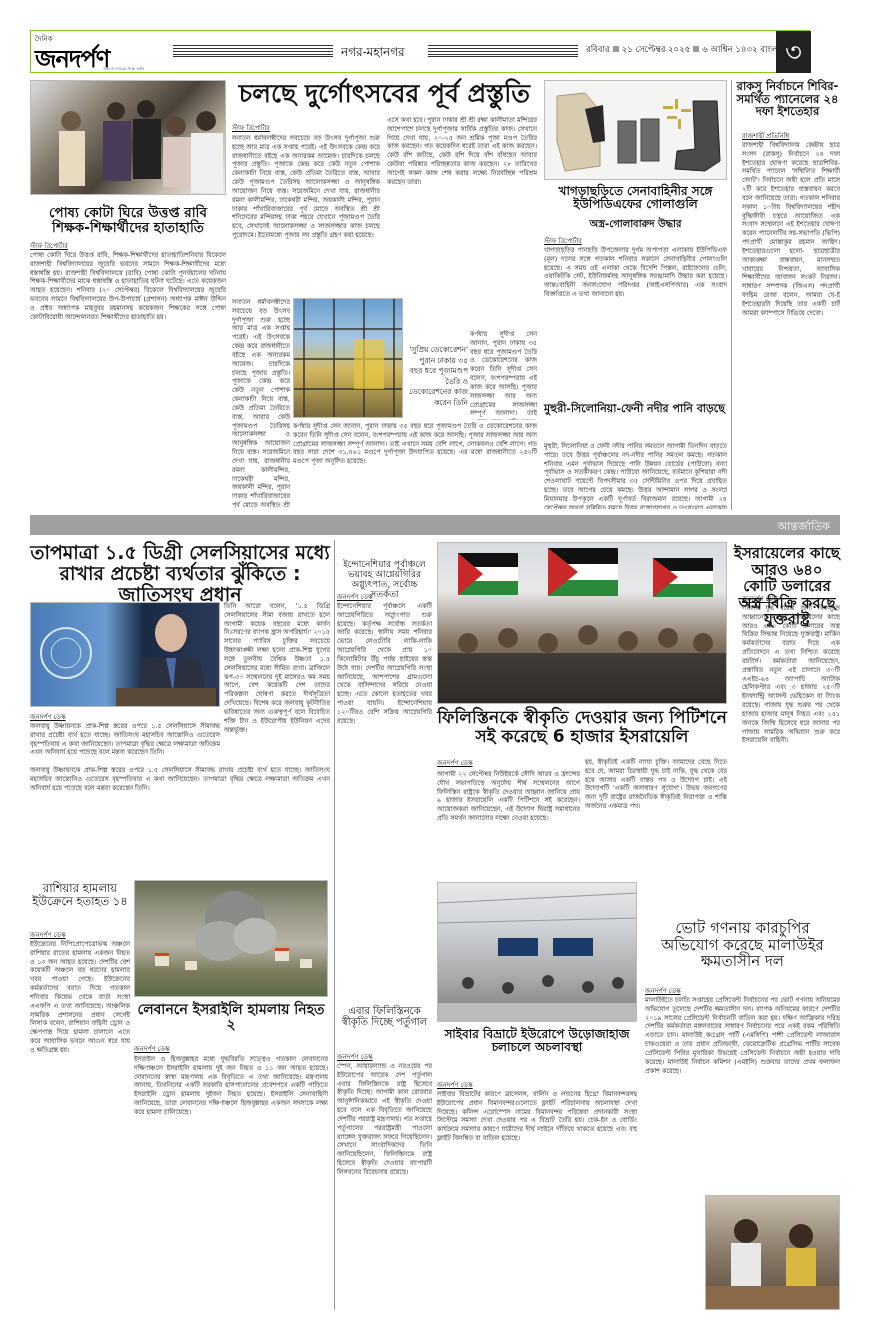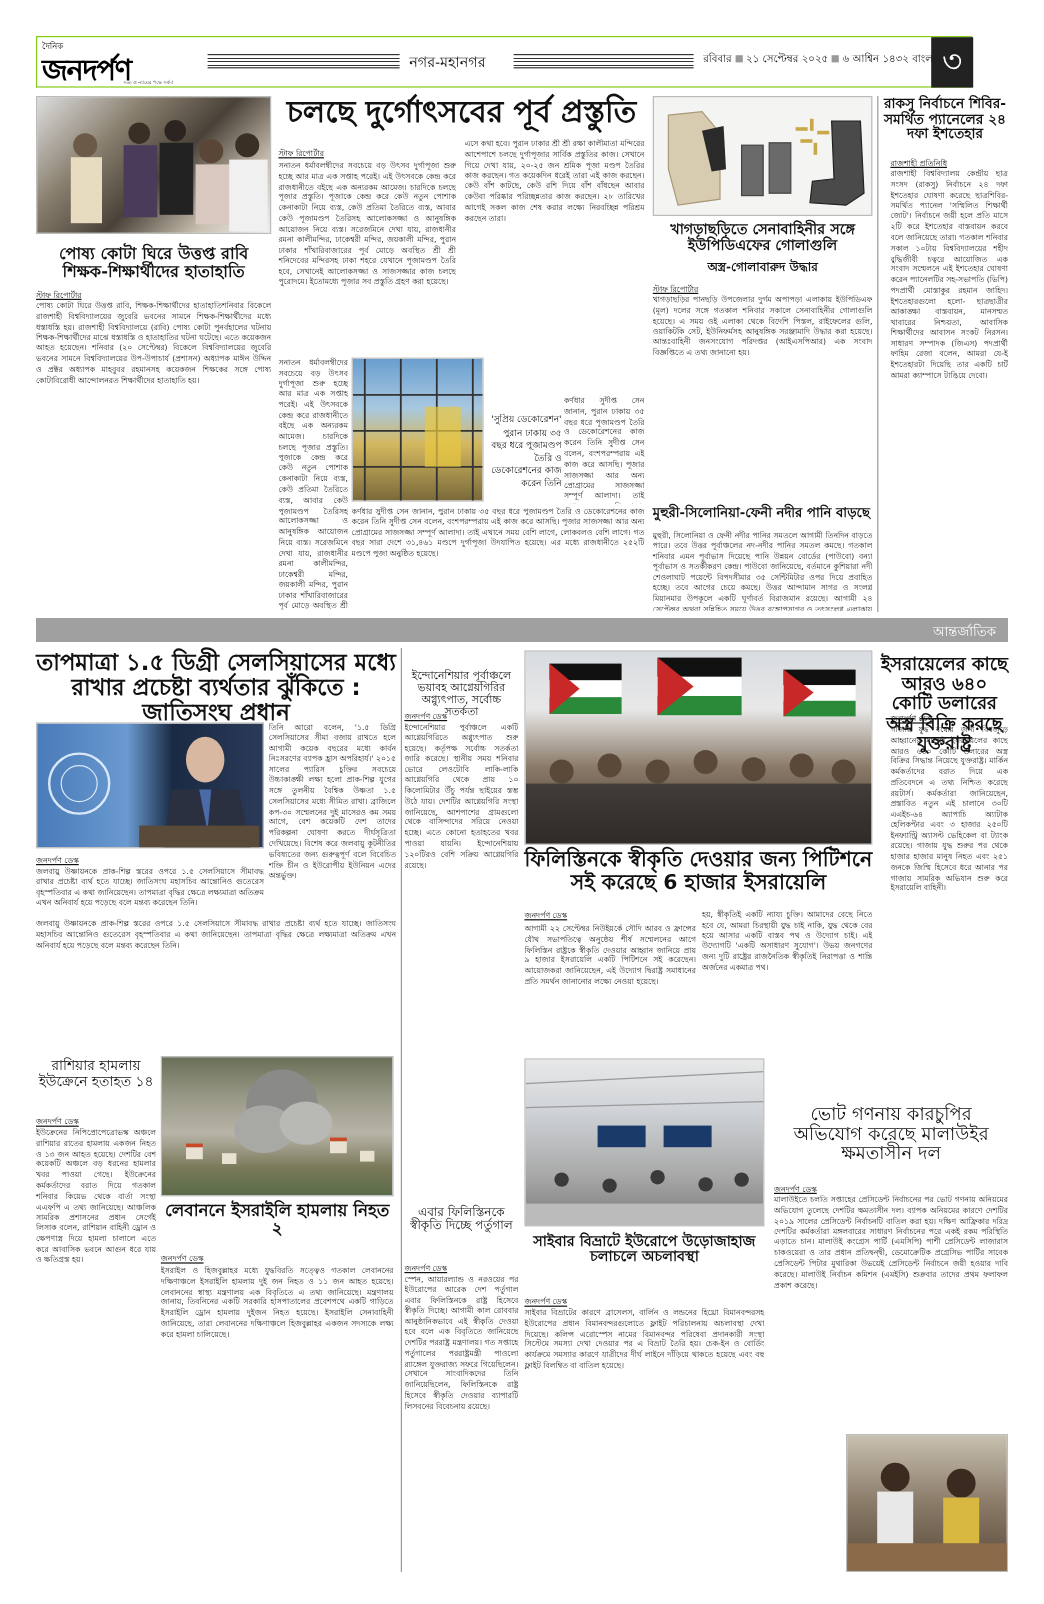--- a/index.html
+++ b/index.html
@@ -94,21 +94,21 @@
         <rect x="133" y="38" width="3" height="10"></rect>
       </g>
     <path d="M148 20 L172 20 L175 80 L160 90 L130 88 L132 70 L150 68Z" fill="#4a4a4a" stroke="#222"></path>
   </svg>
 </div>
 <div class="abs hl" style="left:544px;top:185px;width:183px;font-size:12px">খাগড়াছড়িতে সেনাবাহিনীর সঙ্গে ইউপিডিএফের গোলাগুলি</div>
 <div class="abs hl" style="left:544px;top:218px;width:183px;font-size:10px">অস্ত্র-গোলাবারুদ উদ্ধার</div>
 <div class="abs byline" style="left:544px;top:236px">স্টাফ রিপোর্টার</div>
 <div class="abs txt" style="left:544px;top:246px;width:183px;height:175px">খাগড়াছড়ির পানছড়ি উপজেলার দুর্গম অপাপড়া এলাকায় ইউপিডিএফ (মূল) দলের সঙ্গে গতকাল শনিবার সকালে সেনাবাহিনীর গোলাগুলি হয়েছে। এ সময় ওই এলাকা থেকে বিদেশি পিস্তল, রাইফেলের গুলি, ওয়াকিটকি সেট, ইউনিফর্মসহ আনুষঙ্গিক সরঞ্জামাদি উদ্ধার করা হয়েছে। আন্তঃবাহিনী জনসংযোগ পরিদপ্তর (আইএসপিআর) এক সংবাদ বিজ্ঞপ্তিতে এ তথ্য জানানো হয়।</div>
 
-<div class="abs hl" style="left:544px;top:422px;width:183px;font-size:11px;text-align:left">মুহুরী-সিলোনিয়া-ফেনী নদীর পানি বাড়ছে</div>
+<div class="abs hl" style="left:544px;top:403px;width:183px;font-size:11px;text-align:left">মুহুরী-সিলোনিয়া-ফেনী নদীর পানি বাড়ছে</div>
 <div class="abs txt" style="left:544px;top:442px;width:183px;height:67px">মুহুরী, সিলোনিয়া ও ফেনী নদীর পানির সমতলে আগামী তিনদিন বাড়তে পারে। তবে উত্তর পূর্বাঞ্চলের নদ-নদীর পানির সমতল কমছে। গতকাল শনিবার এমন পূর্বাভাস দিয়েছে পানি উন্নয়ন বোর্ডের (পাউবো) বন্যা পূর্বাভাস ও সতর্কীকরণ কেন্দ্র। পাউবো জানিয়েছে, বর্তমানে কুশিয়ারা নদী শেওলাঘাট পয়েন্টে বিপদসীমার ৩৫ সেন্টিমিটার ওপর দিয়ে প্রবাহিত হচ্ছে। তবে আগের চেয়ে কমছে। উত্তর আন্দামান সাগর ও সংলগ্ন মিয়ানমার উপকূলে একটি ঘূর্ণাবর্ত বিরাজমান রয়েছে। আগামী ২৪ সেপ্টেম্বর অথবা সন্নিহিত সময়ে উত্তর বঙ্গোপসাগর ও তৎসংলগ্ন এলাকায় একটি লঘুচাপ সৃষ্টি হতে পারে।</div>
 
 <div class="abs rule-v" style="left:731px;top:80px;height:430px"></div>
 <div class="abs hl" style="left:735px;top:80px;width:105px;font-size:11.5px">রাকসু নির্বাচনে শিবির-সমর্থিত প্যানেলের ২৪ দফা ইশতেহার</div>
 <div class="abs byline" style="left:742px;top:131px">রাজশাহী প্রতিনিধি</div>
 <div class="abs txt" style="left:742px;top:141px;width:98px;height:368px">রাজশাহী বিশ্ববিদ্যালয় কেন্দ্রীয় ছাত্র সংসদ (রাকসু) নির্বাচনে ২৪ দফা ইশতেহার ঘোষণা করেছে ছাত্রশিবির-সমর্থিত প্যানেল 'সম্মিলিত শিক্ষার্থী জোট'। নির্বাচনে জয়ী হলে প্রতি মাসে ২টি করে ইশতেহার বাস্তবায়ন করবে বলে জানিয়েছে তারা। গতকাল শনিবার সকাল ১০টায় বিশ্ববিদ্যালয়ের শহীদ বুদ্ধিজীবী চত্বরে আয়োজিত এক সংবাদ সম্মেলনে এই ইশতেহার ঘোষণা করেন প্যানেলটির সহ-সভাপতি (ভিপি) পদপ্রার্থী মোস্তাকুর রহমান জাহিদ। ইশতেহারগুলো হলো- ছাত্রছাত্রীর আকাঙ্ক্ষা বাস্তবায়ন, মানসম্মত খাবারের নিশ্চয়তা, আবাসিক শিক্ষার্থীদের আবাসন সংকট নিরসন। সাধারণ সম্পাদক (জিএস) পদপ্রার্থী ফাহিম রেজা বলেন, আমরা যে-ই ইশতেহারটা দিয়েছি তার একটি চার্ট আমরা ক্যাম্পাসে টাঙিয়ে দেবো।</div>
 
 <div class="abs band">
     <span>আন্তর্জাতিক</span>
   </div>

